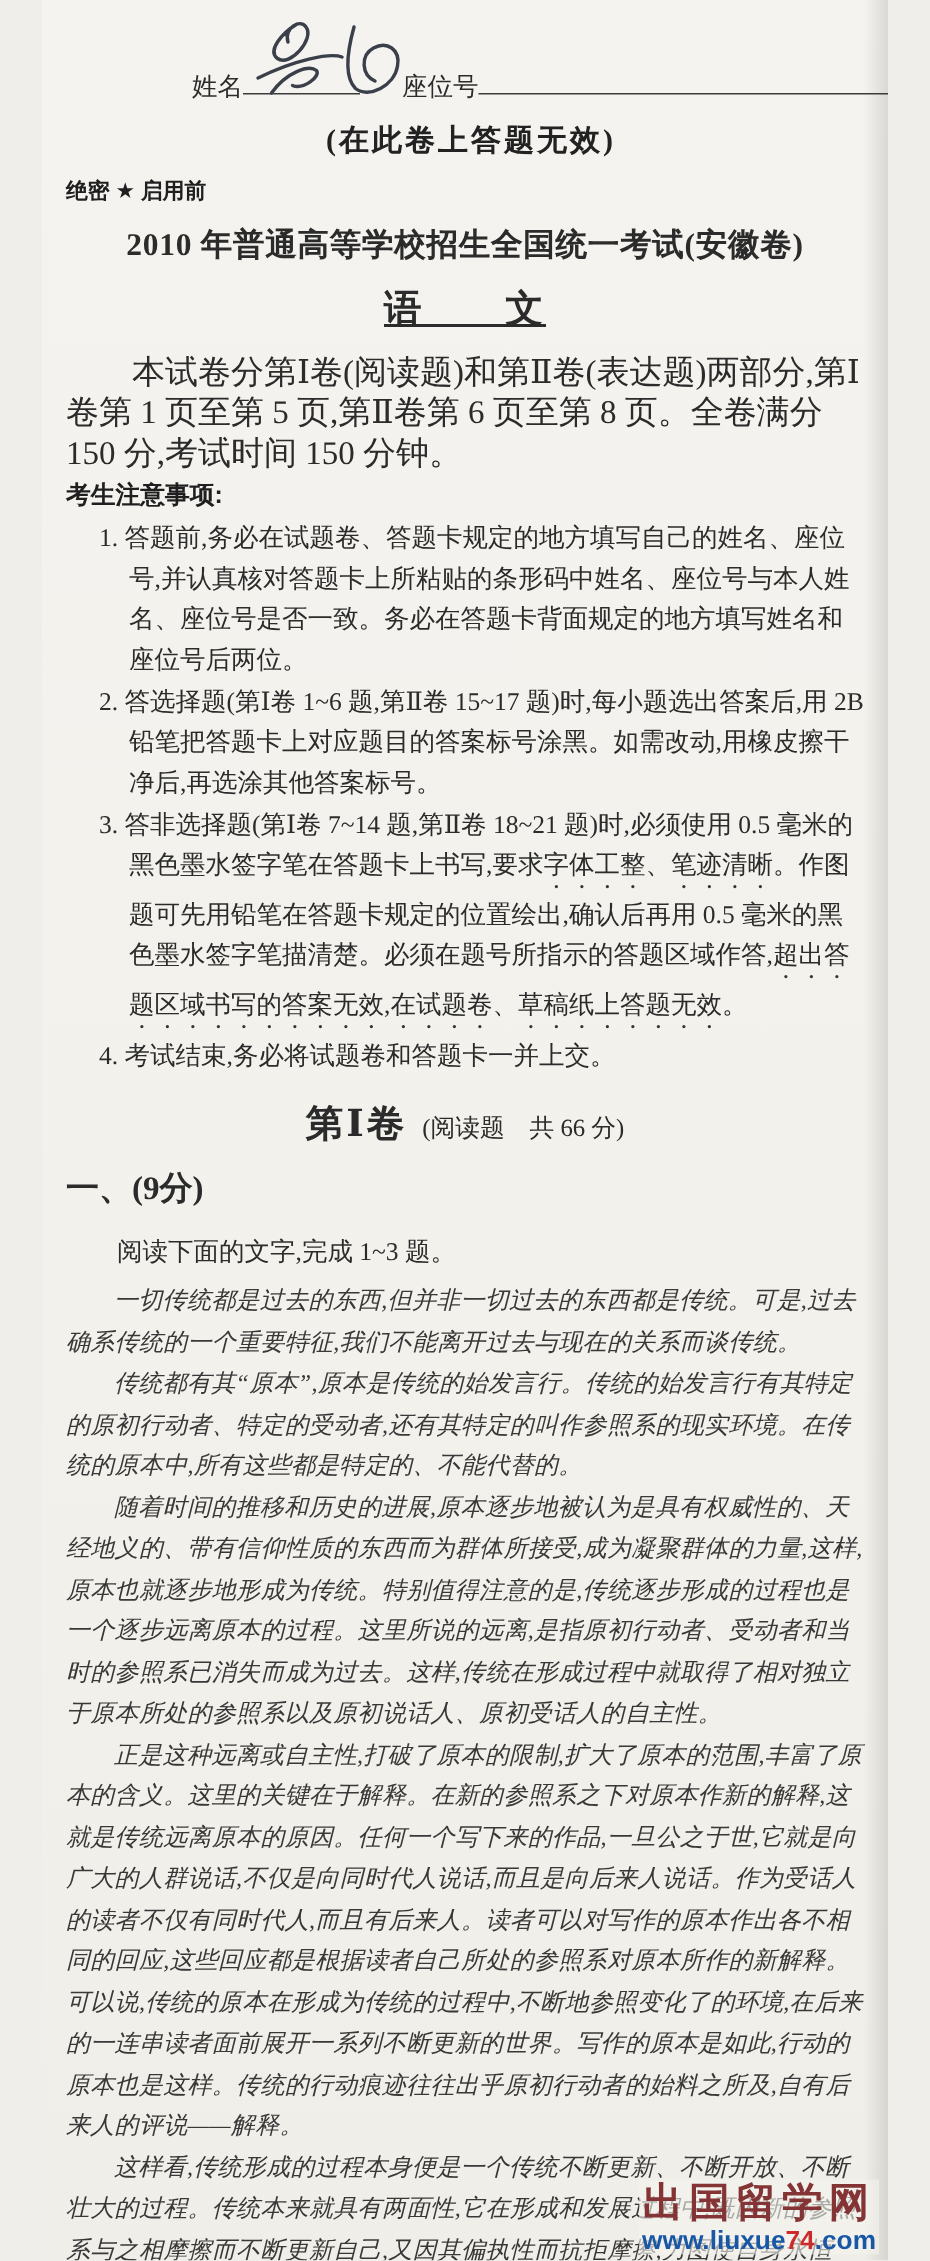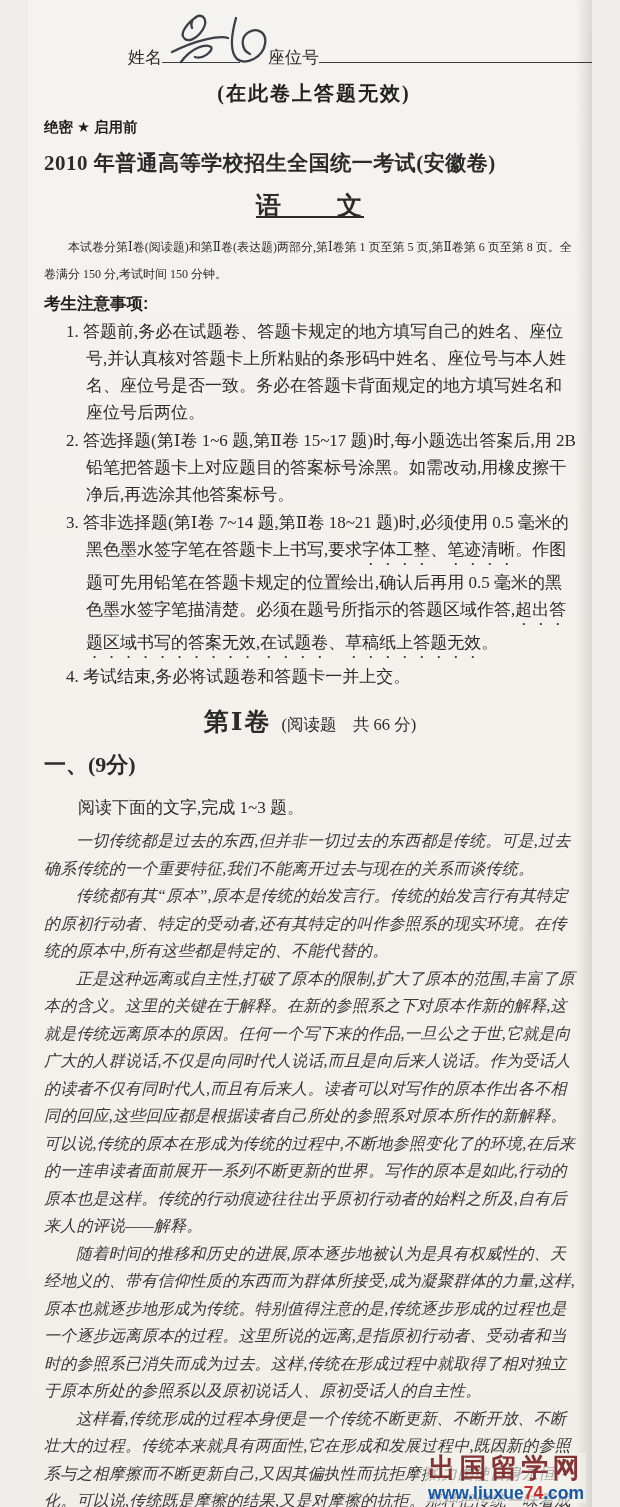--- a/index.html
+++ b/index.html
@@ -30,24 +30,24 @@
   .invalid {
     width:540px; text-align:center; margin-top:8px;
     font-family:Liberation Serif, serif;
     font-weight:bold; font-size:20px; letter-spacing:2px; color:#222;
   }
   .secrecy {
     margin-top:11px;
     font-family:"Liberation Sans","DejaVu Sans",sans-serif;
     font-weight:bold; font-size:14.5px; color:#1f1f1f;
   }
-  .exam-title { text-align:left; font-size:21px; font-weight:600; margin:12px 0 0; letter-spacing:0.5px; }
+  .exam-title { text-align:center; font-size:21px; font-weight:600; margin:12px 0 0; letter-spacing:0.5px; }
   .subject { text-align:center; font-size:25px; font-weight:700; margin:12px 0 8px; letter-spacing:2px;text-decoration:underline; }
 
-  .intro { font-size:12px; line-height:27px; text-indent:2em; margin:12px 0 0; }
+  .intro { font-size:22px; line-height:27px; text-indent:2em; margin:12px 0 0; }
   .notice-header {
     font-family:"Liberation Sans","DejaVu Sans",sans-serif;
     font-weight:bold; font-size:16.5px; line-height:27px; margin-top:2px; color:#1f1f1f;
   }
   .notice { font-size:17px; line-height:27px; padding-left:42px; text-indent:-20px; margin:1px 0 0; }
 
   .em-dots {
     -webkit-text-emphasis:filled dot #333;
     -webkit-text-emphasis-position:under;
     text-emphasis:filled dot #333;
@@ -110,22 +110,22 @@
       <span class="vol">第Ⅰ卷</span><span class="vol-sub">(阅读题　共 66 分)</span>
     </div>
 
     <div class="part-label">一、(9分)</div>
 
     <p class="prompt">阅读下面的文字,完成 1~3 题。</p>
 
     <div class="passage">
       <p>一切传统都是过去的东西,但并非一切过去的东西都是传统。可是,过去确系传统的一个重要特征,我们不能离开过去与现在的关系而谈传统。</p>
       <p>传统都有其“原本”,原本是传统的始发言行。传统的始发言行有其特定的原初行动者、特定的受动者,还有其特定的叫作参照系的现实环境。在传统的原本中,所有这些都是特定的、不能代替的。</p>
+      <p>随着时间的推移和历史的进展,原本逐步地被认为是具有权威性的、天经地义的、带有信仰性质的东西而为群体所接受,成为凝聚群体的力量,这样,原本也就逐步地形成为传统。特别值得注意的是,传统逐步形成的过程也是一个逐步远离原本的过程。这里所说的远离,是指原初行动者、受动者和当时的参照系已消失而成为过去。这样,传统在形成过程中就取得了相对独立于原本所处的参照系以及原初说话人、原初受话人的自主性。</p>
       <p>正是这种远离或自主性,打破了原本的限制,扩大了原本的范围,丰富了原本的含义。这里的关键在于解释。在新的参照系之下对原本作新的解释,这就是传统远离原本的原因。任何一个写下来的作品,一旦公之于世,它就是向广大的人群说话,不仅是向同时代人说话,而且是向后来人说话。作为受话人的读者不仅有同时代人,而且有后来人。读者可以对写作的原本作出各不相同的回应,这些回应都是根据读者自己所处的参照系对原本所作的新解释。可以说,传统的原本在形成为传统的过程中,不断地参照变化了的环境,在后来的一连串读者面前展开一系列不断更新的世界。写作的原本是如此,行动的原本也是这样。传统的行动痕迹往往出乎原初行动者的始料之所及,自有后来人的评说——解释。</p>
-      <p>随着时间的推移和历史的进展,原本逐步地被认为是具有权威性的、天经地义的、带有信仰性质的东西而为群体所接受,成为凝聚群体的力量,这样,原本也就逐步地形成为传统。特别值得注意的是,传统逐步形成的过程也是一个逐步远离原本的过程。这里所说的远离,是指原初行动者、受动者和当时的参照系已消失而成为过去。这样,传统在形成过程中就取得了相对独立于原本所处的参照系以及原初说话人、原初受话人的自主性。</p>
       <p>这样看,传统形成的过程本身便是一个传统不断更新、不断开放、不断壮大的过程。传统本来就具有两面性,它在形成和发展过程中,既因新的参照系与之相摩擦而不断更新自己,又因其偏执性而抗拒摩擦,力图使自身永恒化。可以说,传统既是摩擦的结果,又是对摩擦的抗拒。那种把传统一味看成凝固不变而无更新的观点是错误的、不符合史实的。因此,在对待传统的问题上,我们应当根据新的参照系,对旧传统作出新的评价和解释,这样才能使传统展开为有生命的东西。</p>
     </div>
 
   </div>
 
   <div class="watermark">
     <span class="wm-name">出国留学网</span>
     <span class="wm-url"><span>www.liuxue</span><span class="wm-red">74</span><span>.com</span></span>
   </div>
 </div>

